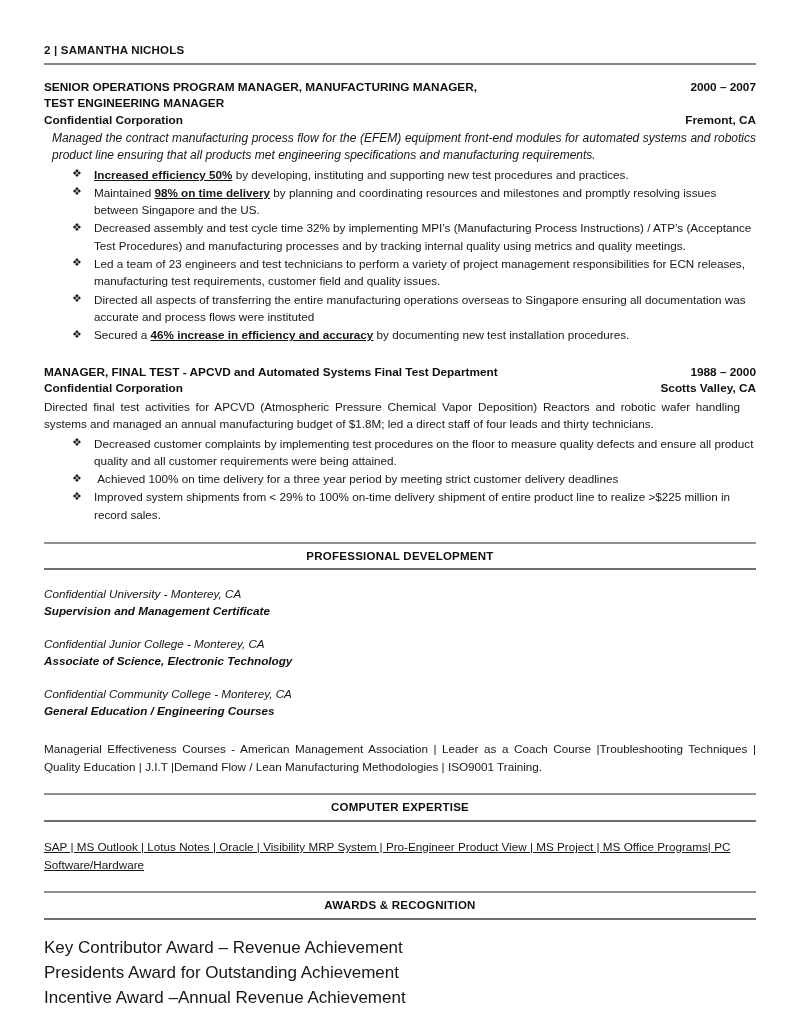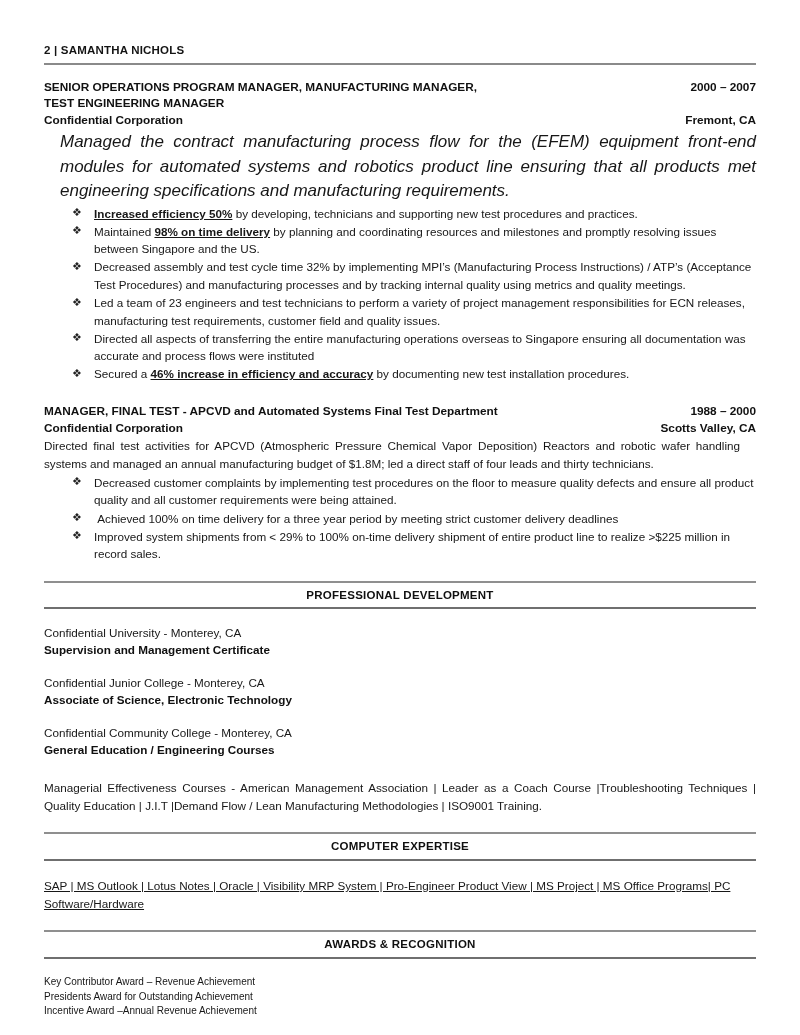--- a/index.html
+++ b/index.html
@@ -50,25 +50,25 @@
   }
   .job-line .left { padding-right: 12px; }
   .job-line .right { white-space: nowrap; }
   .job-title-cont {
     font-size: 11.8px;
     font-weight: bold;
     color: #111111;
     line-height: 1.42;
   }
   .job-summary {
-    font-size: 17px;
+    font-size: 12px;
     font-style: italic;
     line-height: 1.45;
     text-align: justify;
-    margin: 1px 0 1px 16px;
+    margin: 1px 0 1px 8px;
     color: #171717;
   }
   .job-summary-plain {
     font-size: 11.7px;
     line-height: 1.48;
     text-align: justify;
     margin: 1px 16px 2px 0;
     color: #171717;
   }
 
@@ -110,21 +110,21 @@
   .section-title {
     text-align: center;
     font-size: 11.5px;
     font-weight: bold;
     letter-spacing: 0.25px;
     color: #101010;
     line-height: 1.2;
   }
 
   
-  .edu-block { margin-top: 16px; }
+  .edu-block { margin-top: 16px; font-style: italic; }
   .edu-school {
     font-size: 11.7px;
     line-height: 1.45;
     color: #171717;
   }
   .edu-degree {
     font-size: 11.7px;
     font-weight: bold;
     line-height: 1.45;
     color: #101010;
@@ -140,21 +140,21 @@
   
   .plain-para {
     margin-top: 16px;
     font-size: 11.7px;
     line-height: 1.5;
     text-align: left;
     color: #171717;
     text-decoration: underline;
   }
   .award-line {
-    font-size: 10px;
+    font-size: 17px;
     line-height: 1.47;
     color: #171717;
   }
   .awards-list { margin-top: 16px; }
 </style>
 </head>
 <body>
 
 <div class="page">
 
@@ -168,21 +168,21 @@
     </div>
     <div class="job-title-cont">TEST ENGINEERING MANAGER</div>
     <div class="job-line">
       <span class="left">Confidential Corporation</span>
       <span class="right">Fremont, CA</span>
     </div>
     <div class="job-summary">Managed the contract manufacturing process flow for the (EFEM) equipment front-end modules for automated systems and robotics product line ensuring that all products met engineering specifications and manufacturing requirements.</div>
     <ul class="bullets">
       <li>
         <span class="bullet-mark">❖</span>
-        <span></span><span class="strong-u">Increased efficiency 50%</span><span> by developing, technicians and supporting new test procedures and practices.</span>
+        <span></span><span class="strong-u">Increased efficiency 50%</span><span> by developing, instituting and supporting new test procedures and practices.</span>
       </li>
       <li>
         <span class="bullet-mark">❖</span>
         <span>Maintained </span><span class="strong-u">98% on time delivery</span><span> by planning and coordinating resources and milestones and promptly resolving issues between Singapore and the US.</span>
       </li>
       <li>
         <span class="bullet-mark">❖</span>
         <span>Decreased assembly and test cycle time 32% by implementing MPI’s (Manufacturing Process Instructions) / ATP’s (Acceptance Test Procedures) and manufacturing processes and by tracking  internal quality using metrics and quality meetings.</span>
       </li>
       <li>

